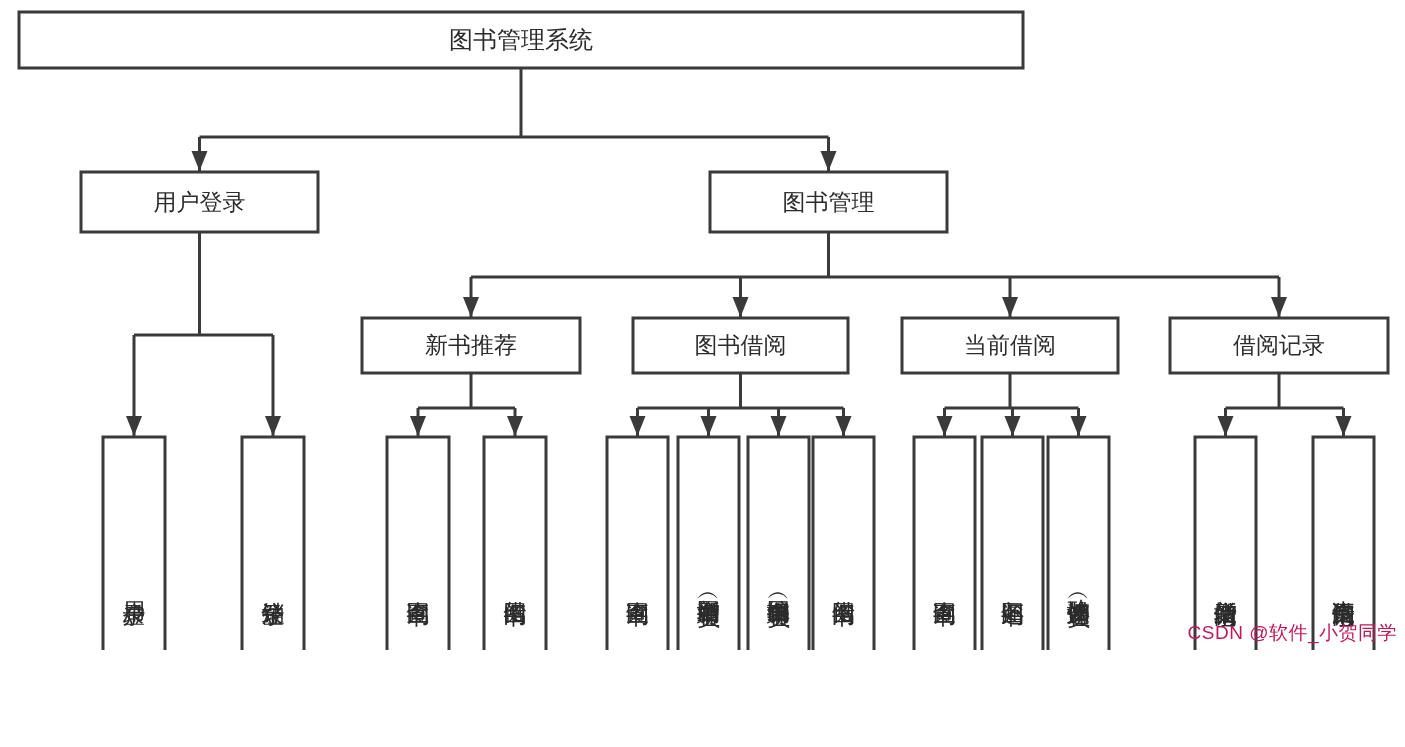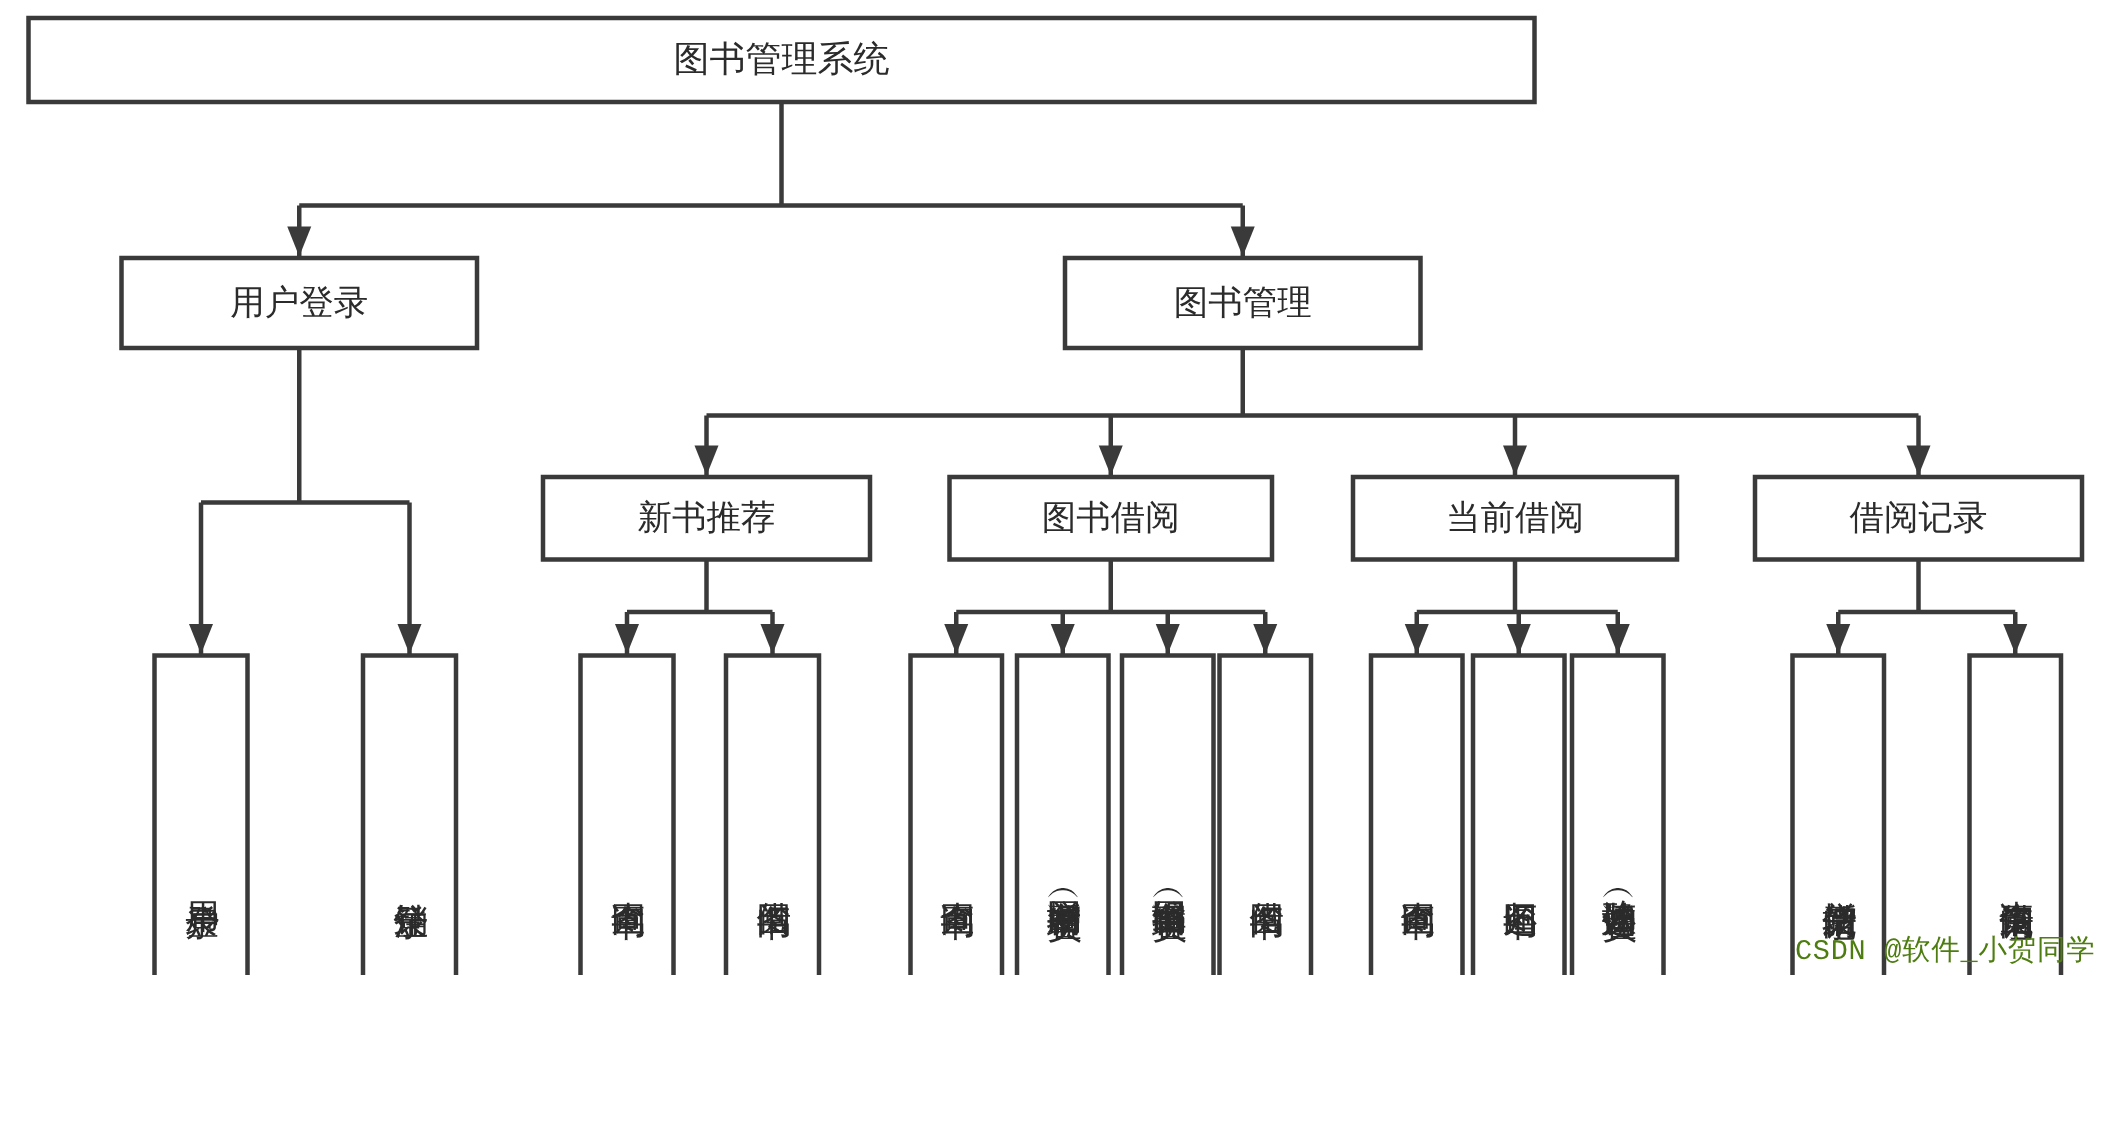--- a/index.html
+++ b/index.html
@@ -69,23 +69,23 @@
     color: #2b2b2b;
     letter-spacing: 1px;
     white-space: nowrap;
     pointer-events: none;
     user-select: none;
   }
   .watermark {
     position: absolute;
     right: 8px;
     bottom: 4px;
-    font-family: Liberation Mono, monospace;
+    font-family: Liberation Sans, sans-serif;
     font-size: 19px;
-    color: #4d7c0f;
+    color: #be185d;
     letter-spacing: 0.5px;
     white-space: nowrap;
     user-select: none;
   }
 </style>
 </head>
 <body>
 
 <div id="diagram-root">
 

